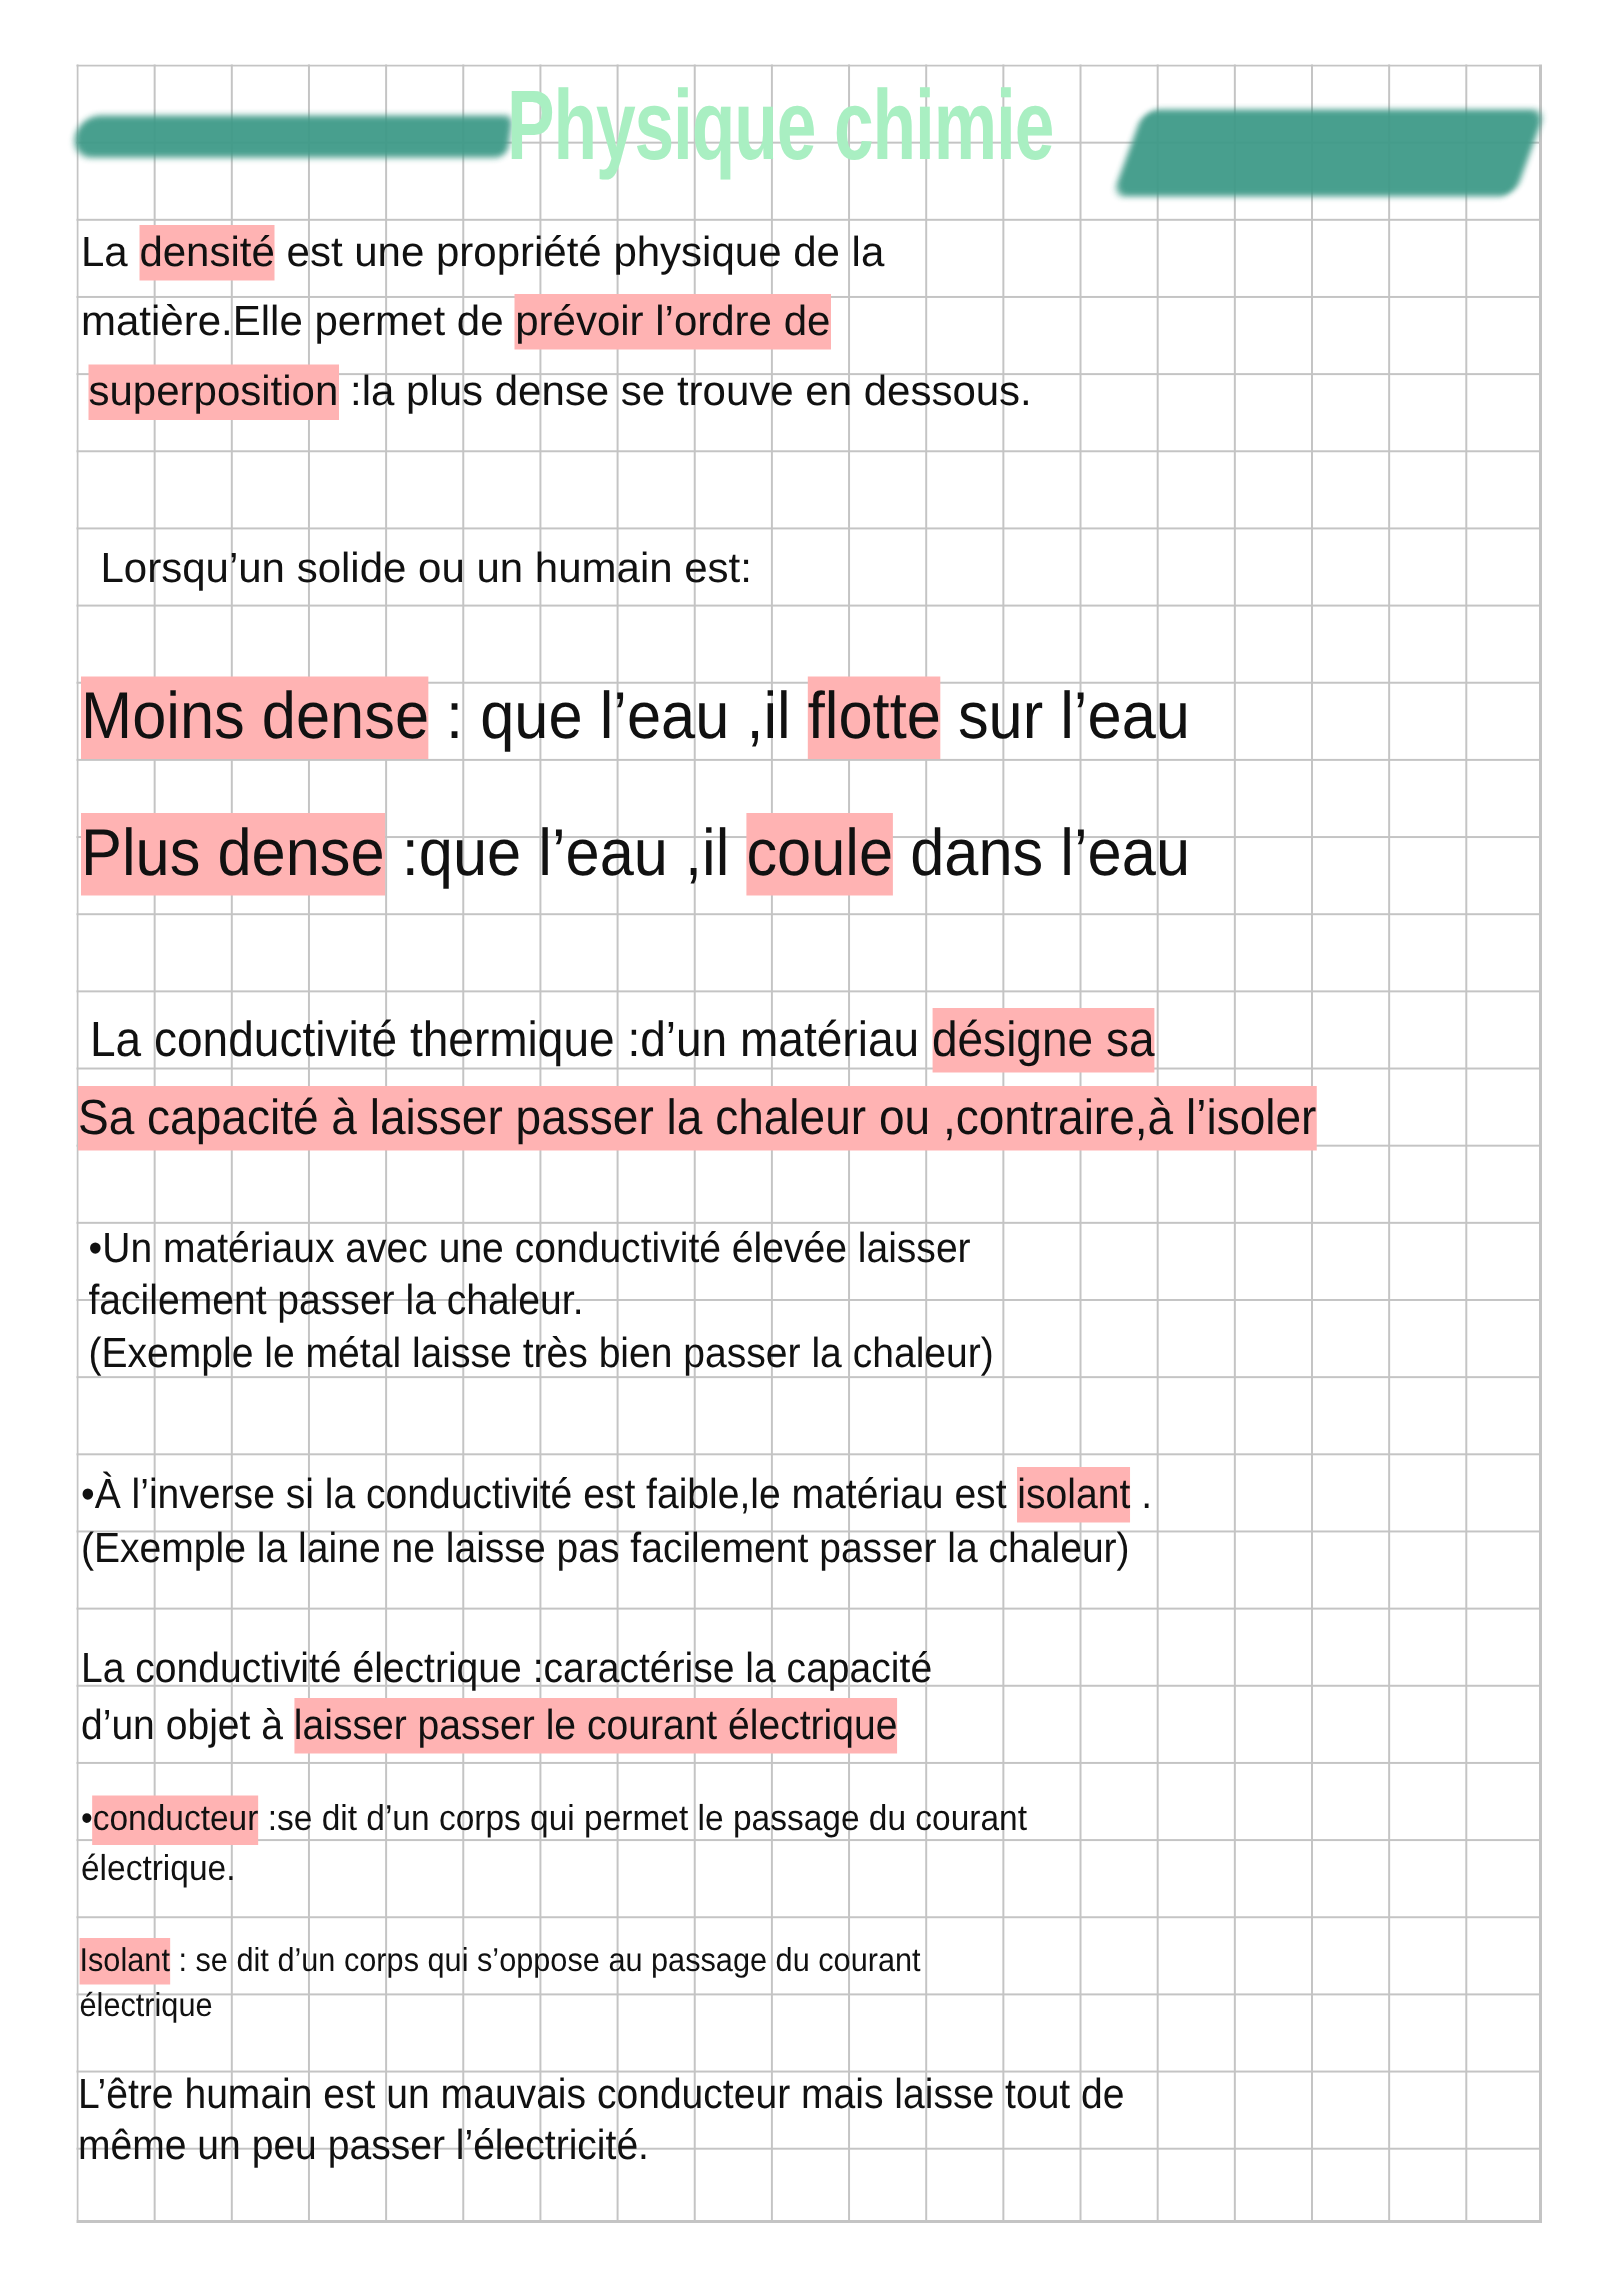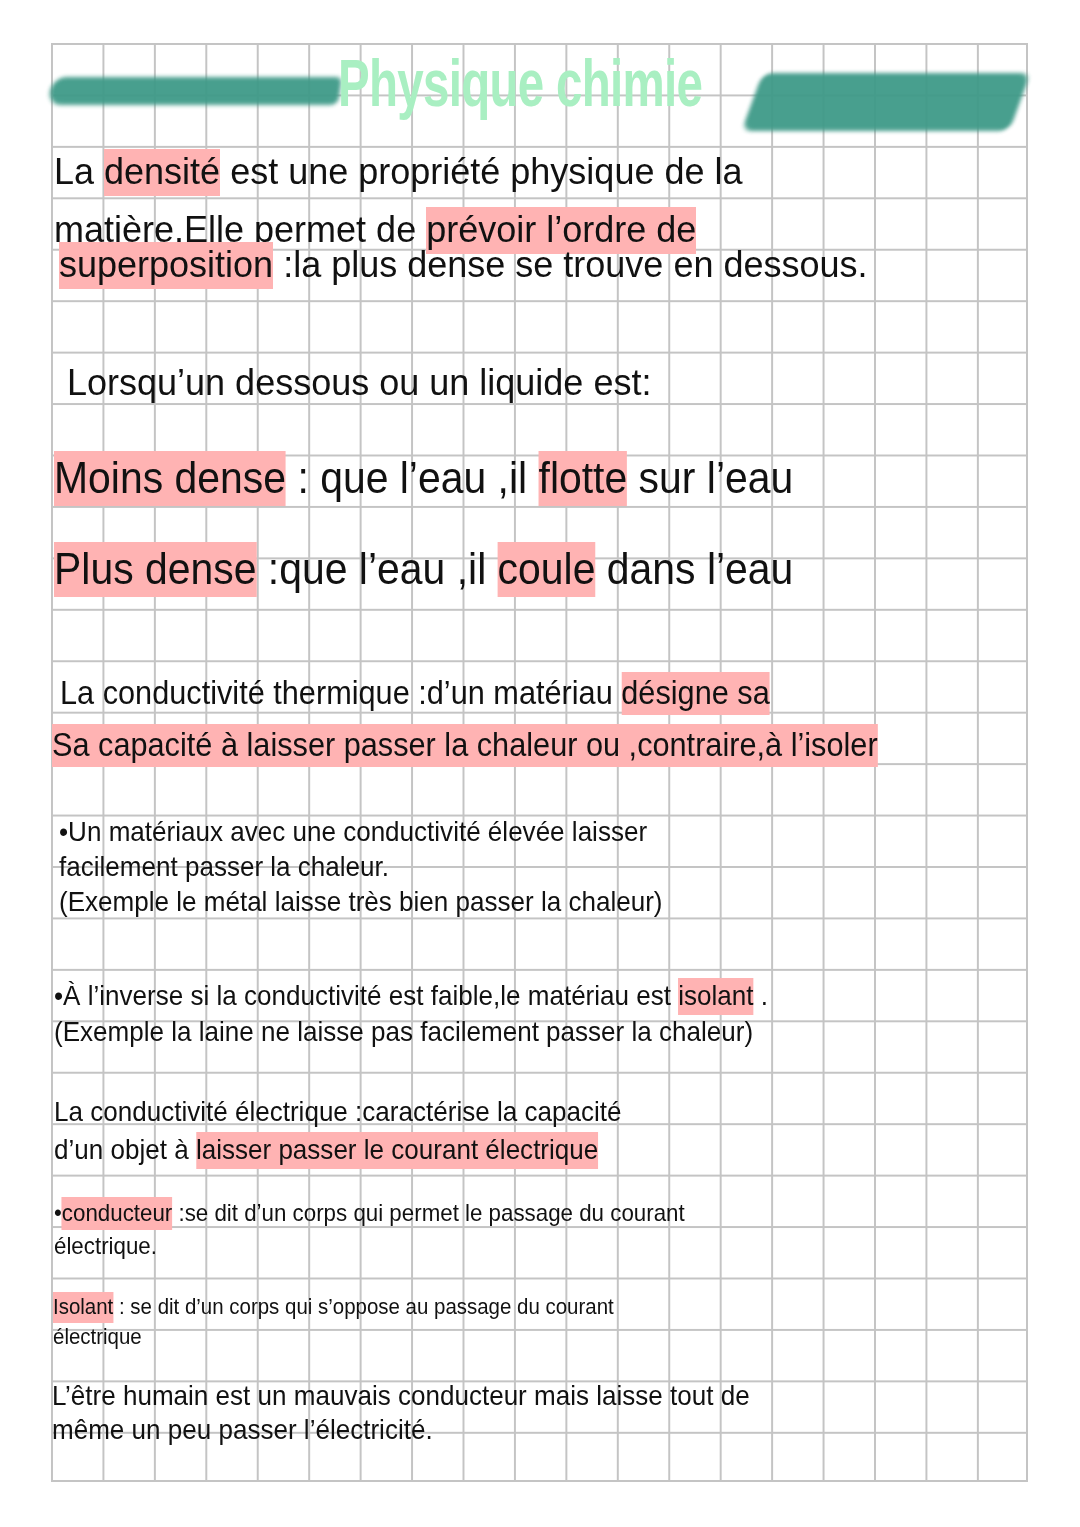--- a/index.html
+++ b/index.html
@@ -66,47 +66,47 @@
   }
   .text {
     position: absolute;
     white-space: nowrap;
     line-height: 1;
   }
   .hl-block {
     background: #ffb3b3;
     padding: 2px 0 4px 0;
   }
-  .p-lg { font-size: 36px; }
+  .p-lg { font-size: 28px; }
   .p-xl { font-size: 44px; }
   .p-md { font-size: 33px; }
   .p-sm { font-size: 28px; }
   .p-xs { font-size: 24px; }
   .cond { transform: scaleX(0.93); transform-origin: left top; }
 </style>
 </head>
 <body>
 
 <div class="grid"></div>
 
 <div class="marker marker-left"></div>
 <div class="marker marker-right"></div>
 <div class="title">Physique chimie</div>
 
 <div class="text p-lg" style="left:54px; top:154px;">
   <span>La </span><span class="hl-block">densité</span><span> est une propriété physique de la</span>
 </div>
-<div class="text p-lg" style="left:54px; top:212px;">
+<div class="text p-lg" style="left:54px; top:200px;">
   <span>matière.Elle permet de </span><span class="hl-block">prévoir l’ordre de</span>
 </div>
 <div class="text p-lg" style="left:59px; top:247px;">
   <span class="hl-block">superposition</span><span> :la plus dense se trouve en dessous.</span>
 </div>
 
-<div class="text p-lg" style="left:67px; top:365px;">Lorsqu’un dessous ou un liquide est:</div>
+<div class="text p-lg" style="left:67px; top:365px;">Lorsqu’un solide ou un humain est:</div>
 
 <div class="text p-xl cond" style="left:54px; top:456px;">
   <span class="hl-block">Moins dense</span><span> : que l’eau ,il </span><span class="hl-block">flotte</span><span> sur l’eau</span>
 </div>
 <div class="text p-xl cond" style="left:54px; top:547px;">
   <span class="hl-block">Plus dense</span><span> :que l’eau ,il </span><span class="hl-block">coule</span><span> dans l’eau</span>
 </div>
 
 <div class="text p-md cond" style="left:60px; top:676px;">
   <span>La conductivité thermique :d’un matériau </span><span class="hl-block">désigne sa</span>

